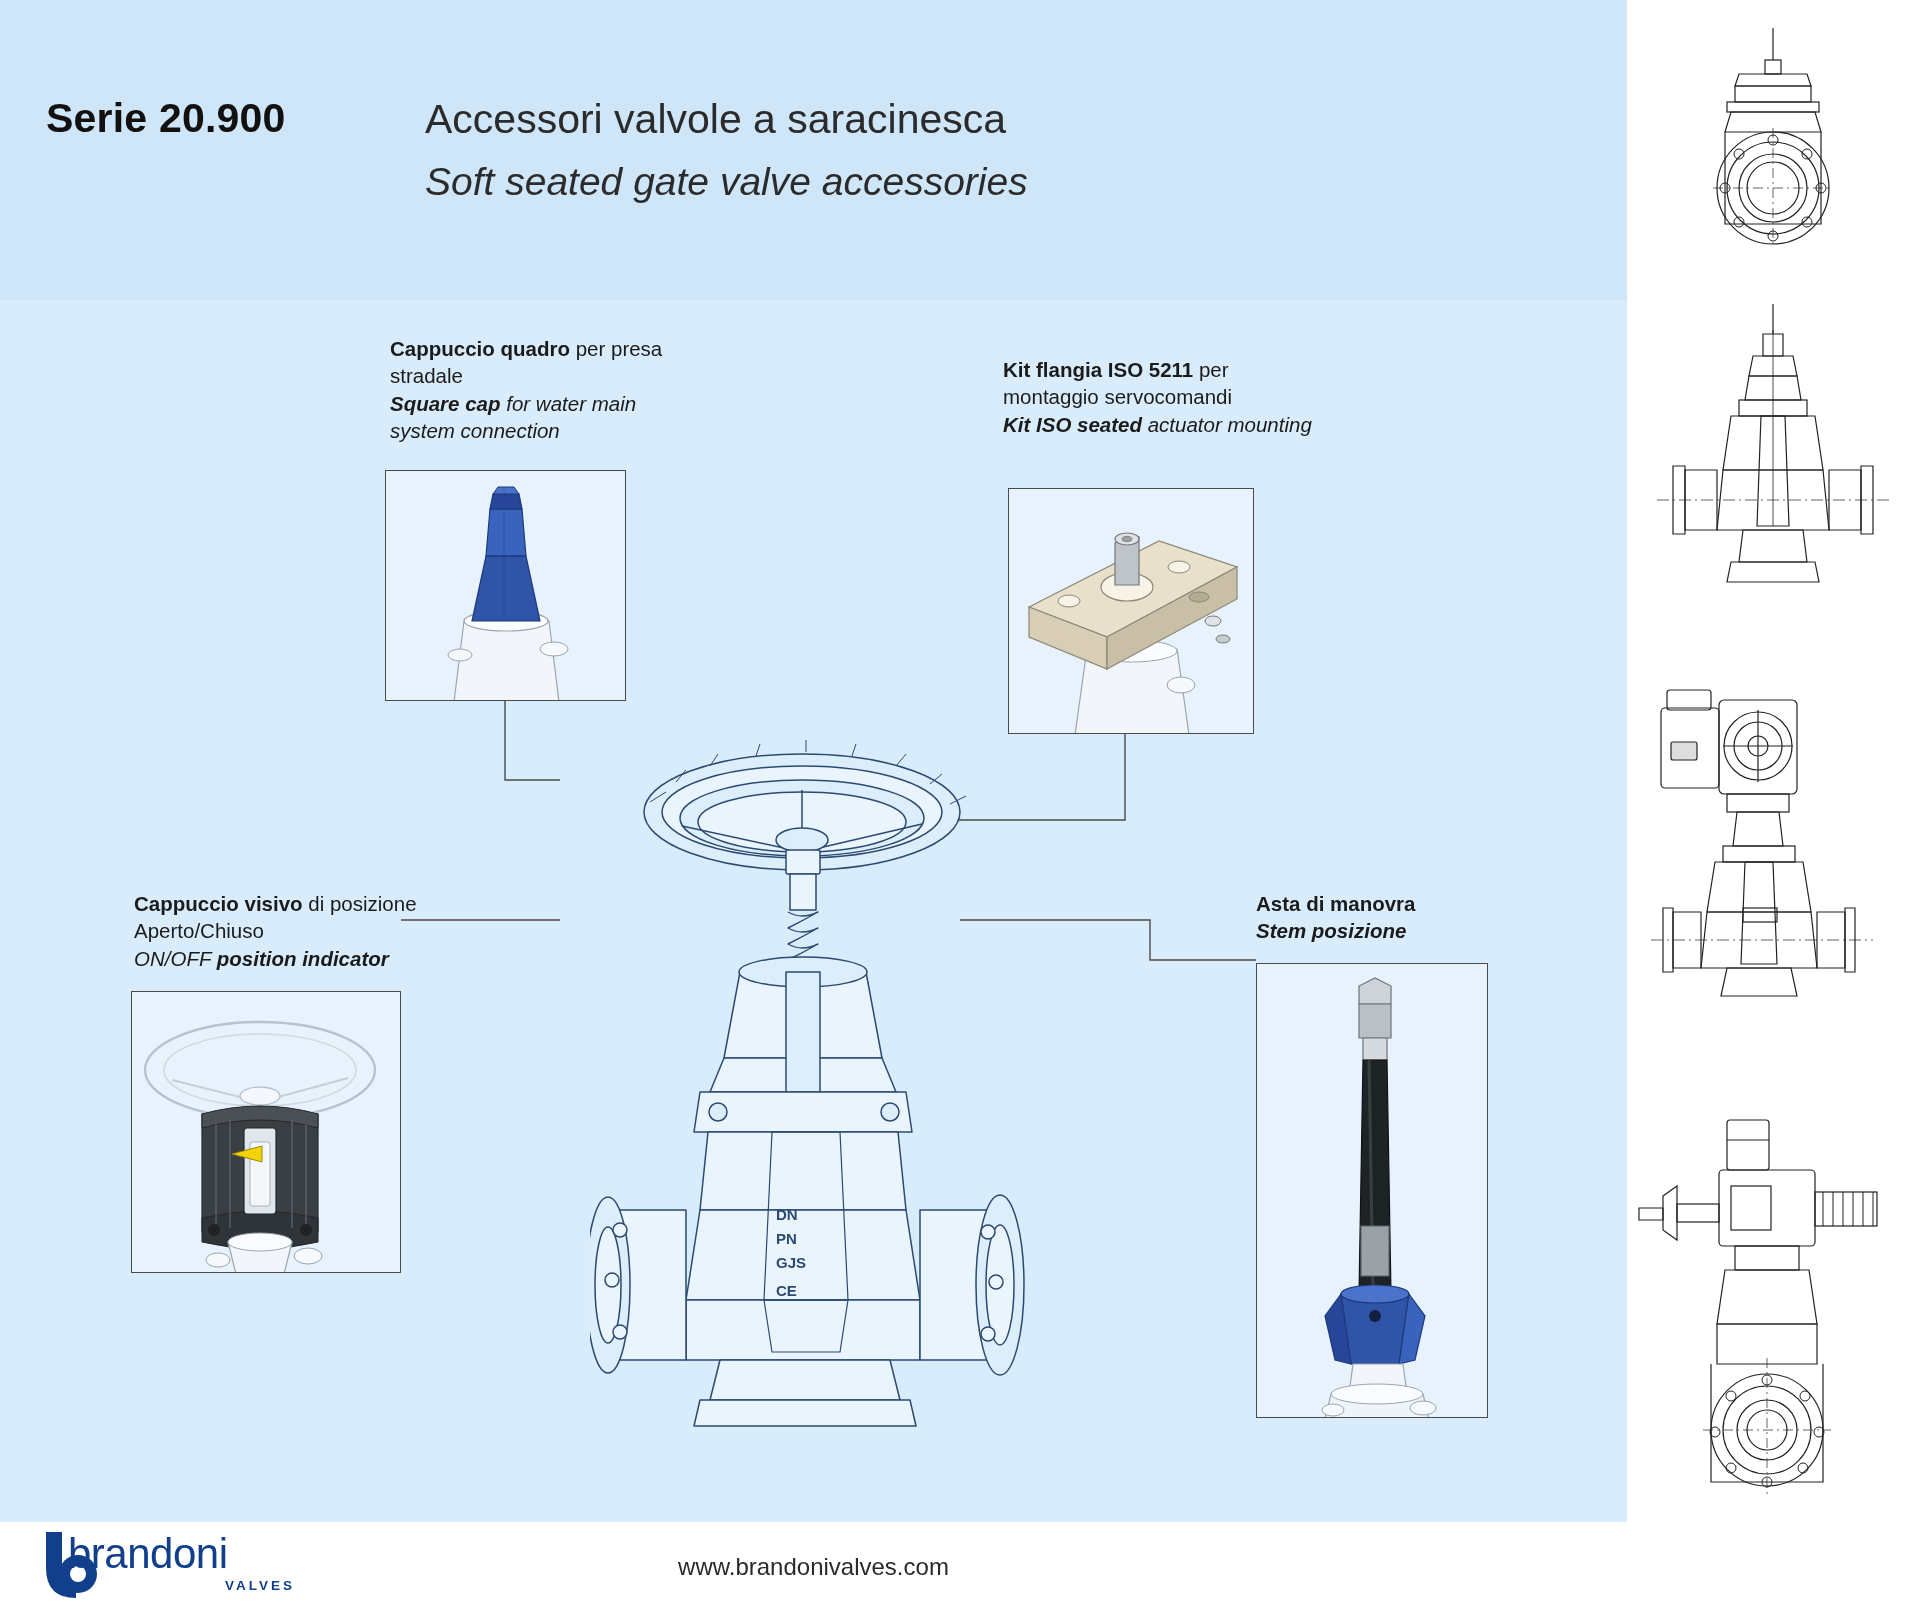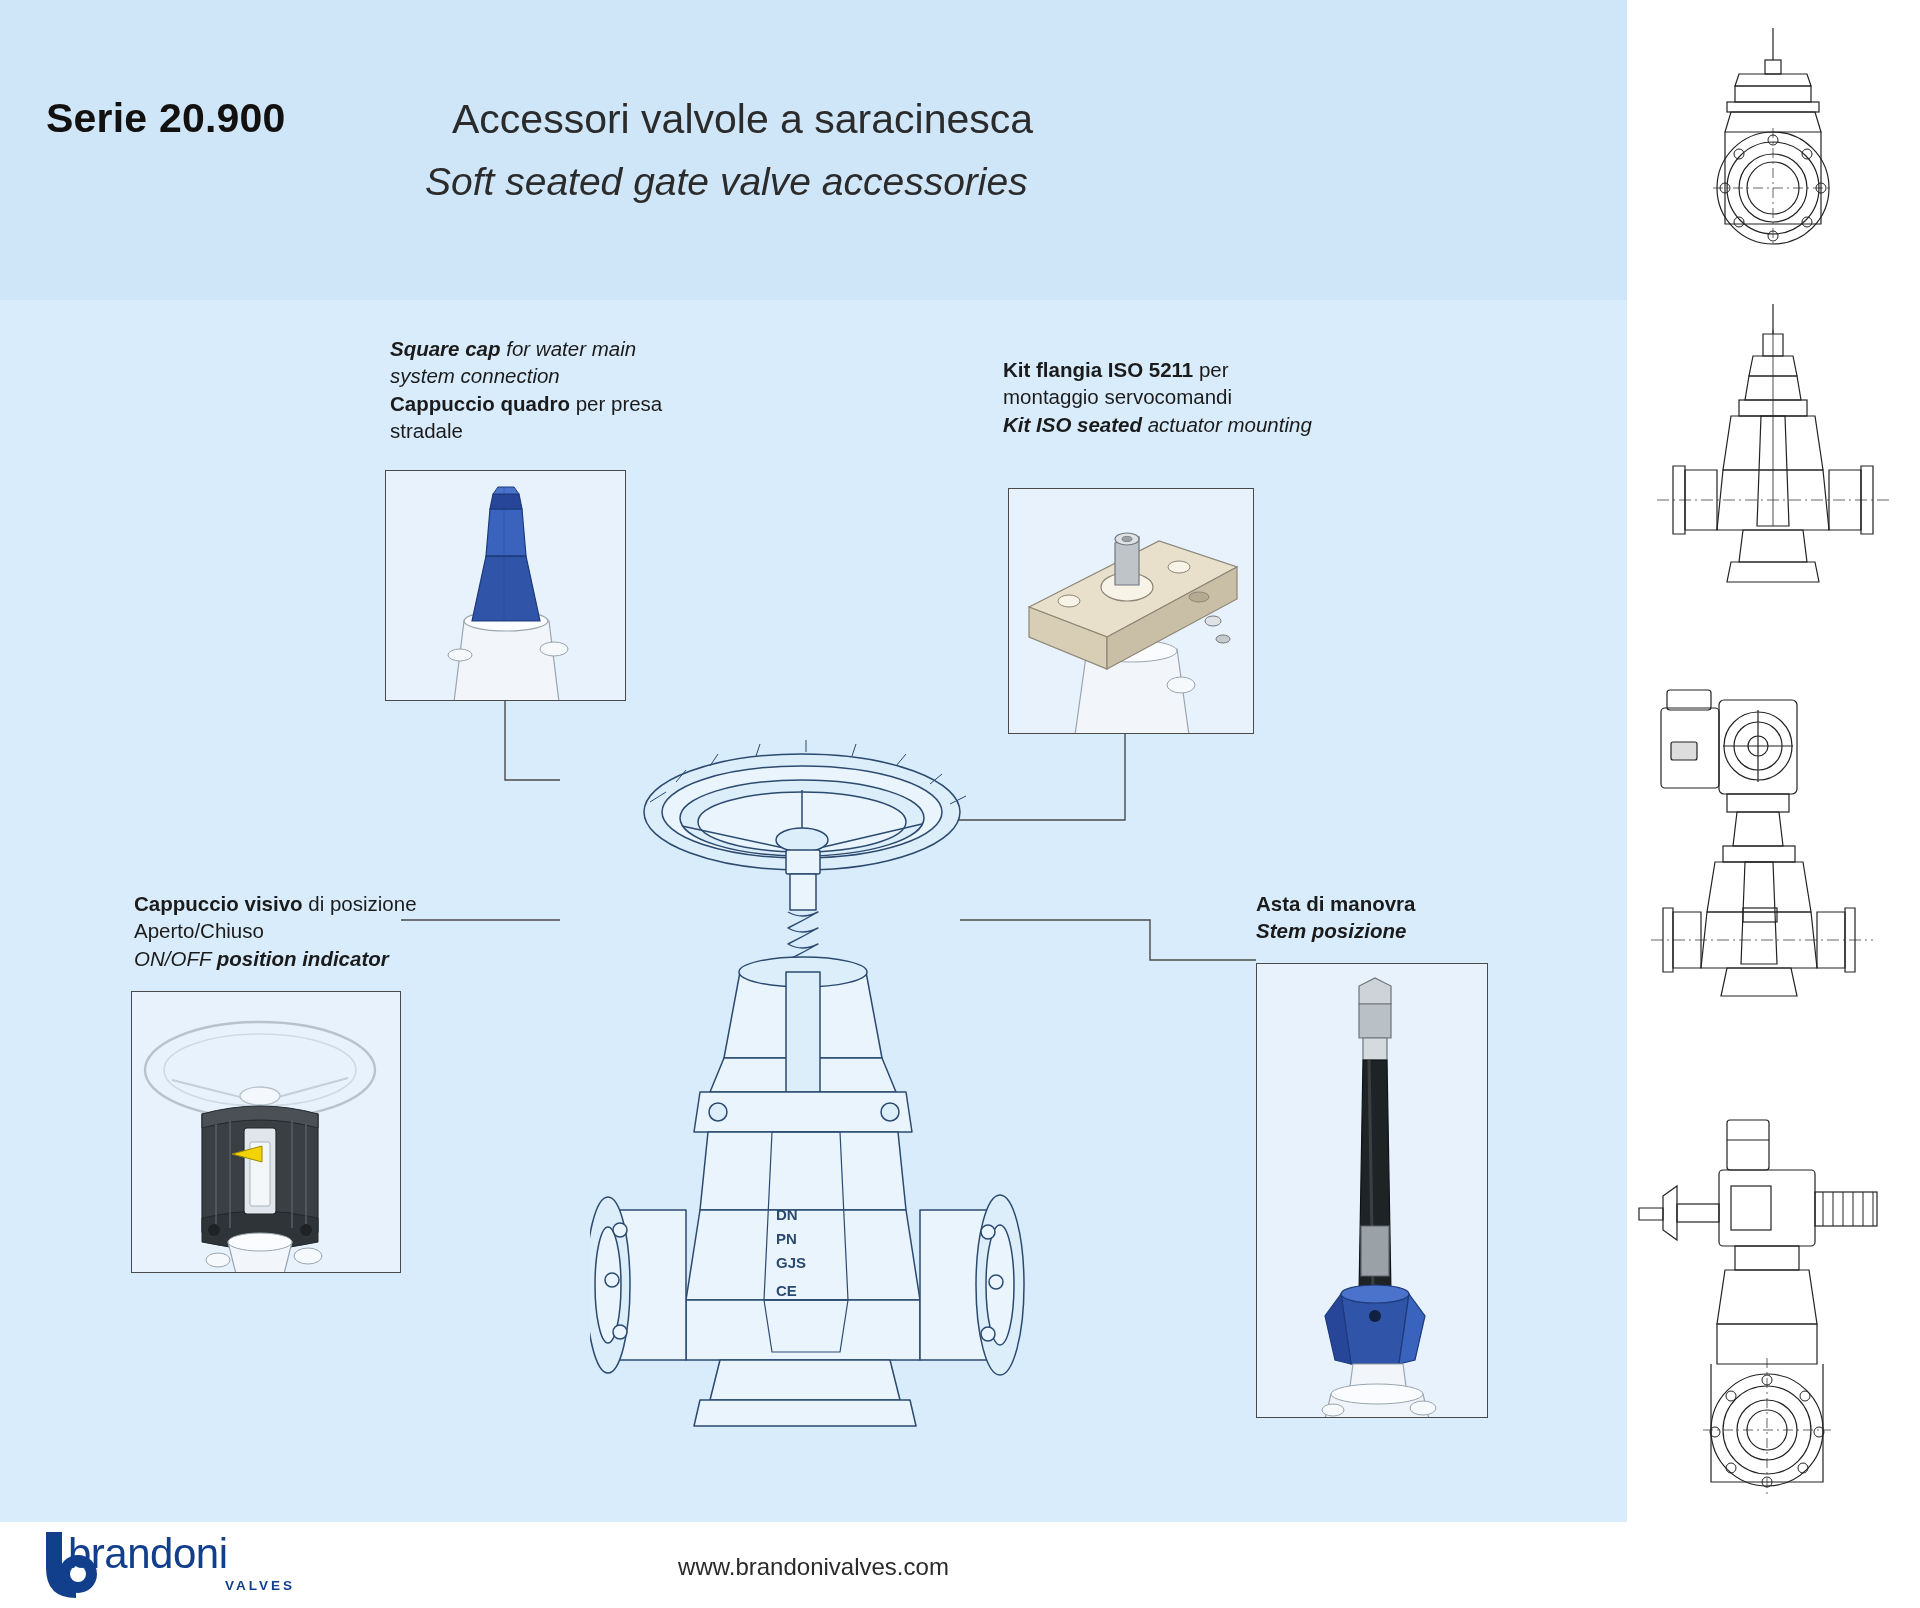--- a/index.html
+++ b/index.html
@@ -30,21 +30,21 @@
     background:#ffffff;
   }
 
   
   .serie {
     position:absolute; left:46px; top:95px;
     font-size:41px; font-weight:bold; color:#13110f; letter-spacing:0.2px;
   }
   .title-it {
     position:absolute; left:425px; top:96px;
-    font-size:41px; color:#2b2b2b; font-weight:400;margin-left:27px;
+    font-size:41px; color:#2b2b2b; font-weight:400;
   }
   .title-en {
     position:absolute; left:425px; top:160px;
     font-size:39px; color:#2b2b2b; font-style:italic; font-weight:400;
   }
 
   
   .callout { position:absolute; font-size:20.5px; line-height:1.33; color:#1b1b1b; }
   .callout .b { font-weight:bold; }
   .callout .i { font-style:italic; }
@@ -110,22 +110,22 @@
       <path d="M505 401 L505 480 L560 480" fill="none" stroke="#4a4a4a" stroke-width="1.4"></path>
 
       <path d="M1125 434 L1125 520 L870 520" fill="none" stroke="#4a4a4a" stroke-width="1.4"></path>
 
       <path d="M401 620 L560 620" fill="none" stroke="#4a4a4a" stroke-width="1.4"></path>
 
       <path d="M1256 660 L1150 660 L1150 620 L960 620" fill="none" stroke="#4a4a4a" stroke-width="1.4"></path>
     </svg>
 
     <div class="callout" id="cap-text">
+      <div><span class="b">Cappuccio quadro</span><span> per presa stradale</span></div>
       <div><span class="bi">Square cap</span><span class="i"> for water main system connection</span></div>
-      <div><span class="b">Cappuccio quadro</span><span> per presa stradale</span></div>
     </div>
 
     <div class="callout" id="iso-text">
       <div><span class="b">Kit flangia ISO 5211</span><span> per montaggio servocomandi</span></div>
       <div><span class="bi">Kit ISO seated</span><span class="i"> actuator mounting</span></div>
     </div>
 
     <div class="callout" id="ind-text">
       <div><span class="b">Cappuccio visivo</span><span> di posizione Aperto/Chiuso</span></div>
       <div><span class="i">ON/OFF </span><span class="bi">position indicator</span></div>

